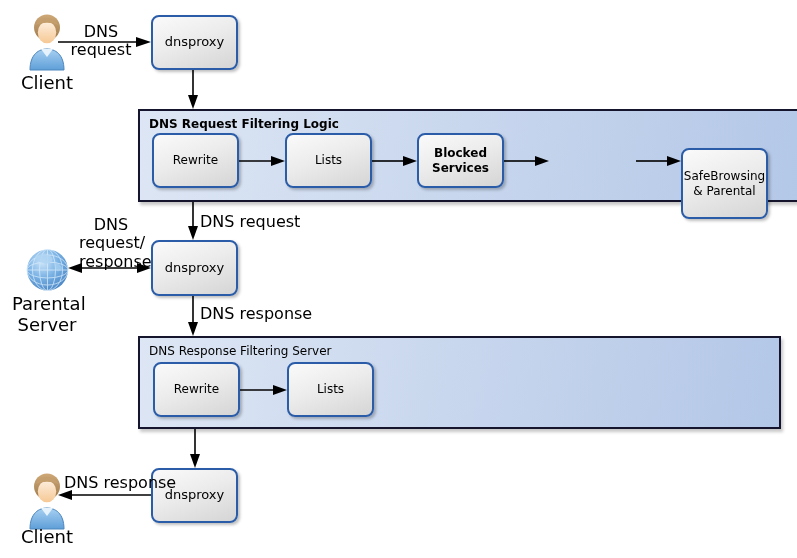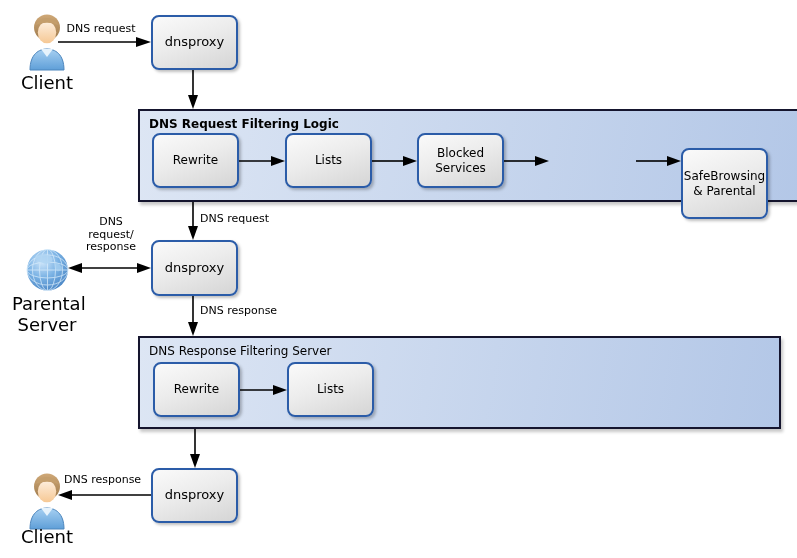--- a/index.html
+++ b/index.html
@@ -37,29 +37,29 @@
   
   #dnsproxy-top   {left:151px;top:15px; width:87px;height:55px;}
   #dnsproxy-mid   {left:151px;top:240px;width:87px;height:56px;}
   #dnsproxy-bottom{left:151px;top:468px;width:87px;height:55px;}
 
   #request-container {left:138px;top:109px;width:669px;height:93px;font-weight:bold;}
   #response-container{left:138px;top:336px;width:643px;height:93px;}
 
   #box-req-rewrite {left:152px;top:133px;width:87px;height:55px;}
   #box-req-lists   {left:285px;top:133px;width:87px;height:55px;}
-  #box-req-blocked {left:417px;top:133px;width:87px;height:55px;}
+  #box-req-blocked {left:417px;top:133px;width:87px;height:55px;font-weight:bold;}
   #box-req-safesearch{left:549px;top:133px;width:87px;height:55px;}
   #box-req-safebrowsing{left:681px;top:140px;width:87px;height:71px;margin-top:8px;}
 
   #box-resp-rewrite{left:153px;top:362px;width:87px;height:55px;}
   #box-resp-lists  {left:287px;top:362px;width:87px;height:55px;}
 
   
-  .edge-label{position:absolute;font-size:11px;line-height:1.15;}
+  .edge-label{position:absolute;font-size:16px;line-height:1.15;}
   #lbl-client-request  {left:58px; top:23px; width:86px;text-align:center;}
   #lbl-request-down    {left:200px;top:213px;white-space:nowrap;}
   #lbl-upstream        {left:79px; top:216px;width:64px;text-align:center;}
   #lbl-response-down   {left:200px;top:305px;white-space:nowrap;}
   #lbl-client-response {left:64px; top:474px;white-space:nowrap;}
 
   
   .actor-label{position:absolute;font-size:18px;text-align:center;line-height:1.15;}
   #lbl-client-top   {left:17px;top:73px; width:60px;}
   #lbl-upstream-name{left:12px;top:294px;width:70px;}

